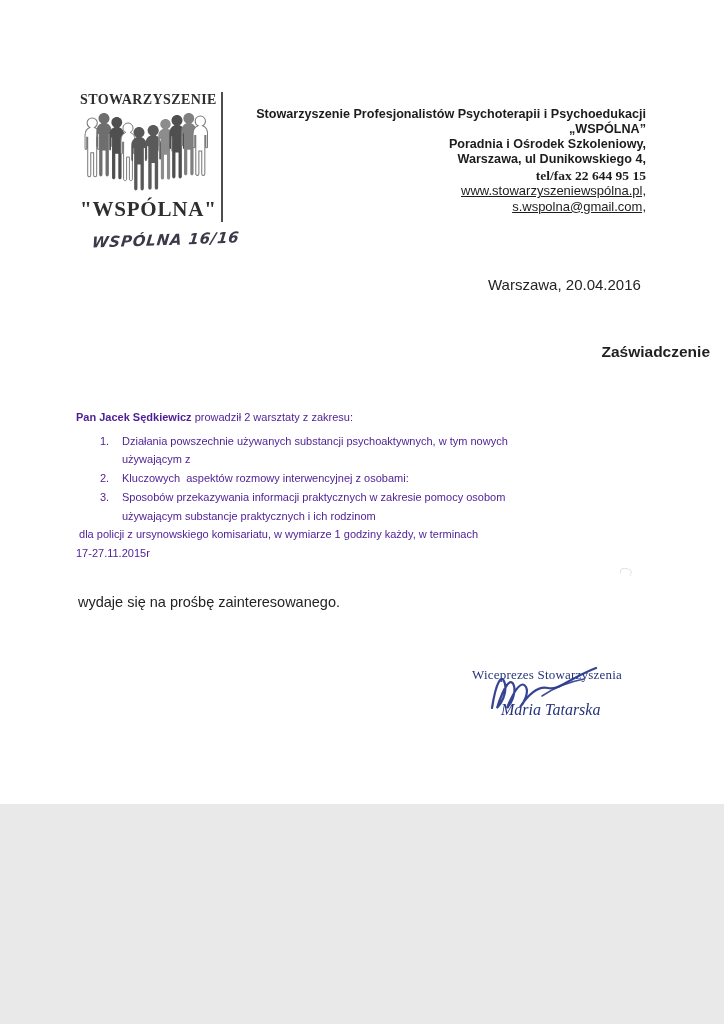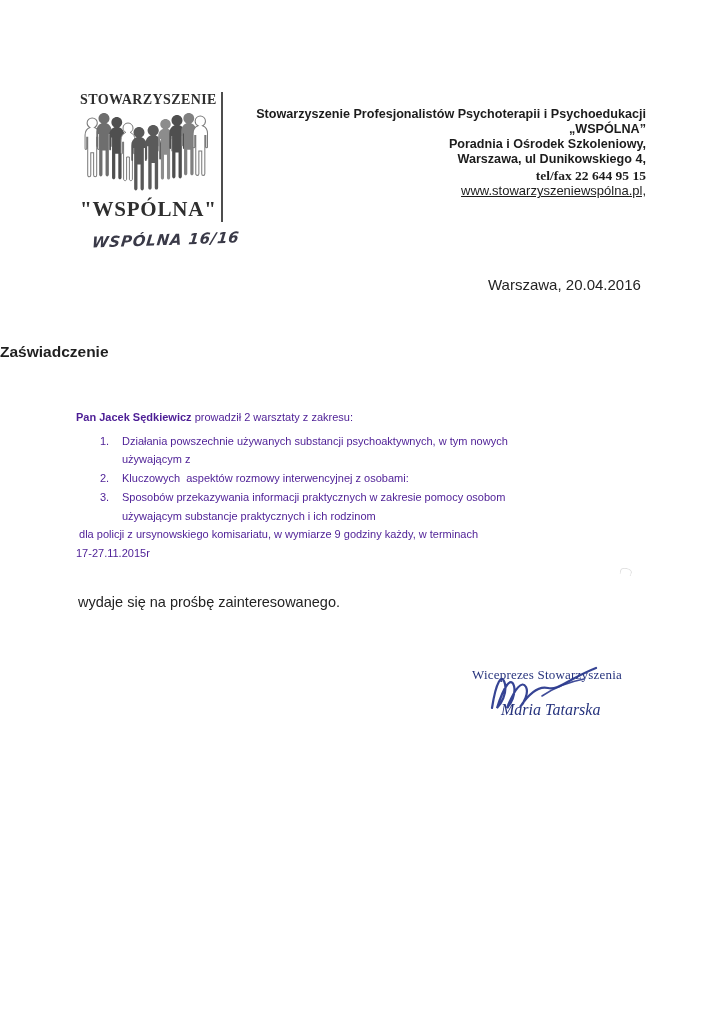--- a/index.html
+++ b/index.html
@@ -1,17 +1,17 @@
 <!DOCTYPE html>
 <html><head>
 <meta charset="utf-8">
 <style>
   html,body{margin:0;padding:0;background:#e9e9e9;}
   .page{
-    position:relative;width:724px;height:1024px;margin:0 auto;
+    position:relative;width:724px;height:804px;margin:0 auto;
     background:#ffffff;overflow:hidden;
     font-family:"Liberation Sans",sans-serif;color:#262626;
   }
   
   .logo{position:absolute;left:80px;top:92px;width:136px;text-align:center;}
   .logo-type{
     font-family:"Liberation Serif",serif;font-weight:bold;font-size:14px;
     letter-spacing:.4px;color:#2e2e2e;white-space:nowrap;
   }
   .logo-people{display:block;margin:3px auto 0 auto;}
@@ -25,21 +25,21 @@
     font-family:"DejaVu Sans",sans-serif;font-style:italic;font-weight:bold;
     font-size:15px;letter-spacing:.8px;color:#3a3a48;
     transform:rotate(-2deg) skewX(-8deg);white-space:nowrap;
   }
   .header-block{position:absolute;left:226px;top:107px;width:420px;text-align:right;color:#1c1c1c;}
   .hdr-b{font-weight:bold;font-size:12.6px;line-height:15px;white-space:nowrap;}
   .hdr-serif{font-family:"Liberation Serif",serif;font-weight:bold;font-size:13.5px;line-height:15px;margin-top:1px;white-space:nowrap;}
   .hdr-u{font-size:13px;line-height:15.5px;text-decoration:underline;white-space:nowrap;}
   
   .dateline{position:absolute;left:488px;top:276px;font-size:15px;color:#242424;white-space:nowrap;}
-  .doc-title{position:absolute;left:0;top:343px;width:710px;text-align:left;font-size:15.5px;font-weight:bold;color:#1f1f1f;}
+  .doc-title{position:absolute;left:0;top:343px;width:710px;text-align:right;font-size:15.5px;font-weight:bold;color:#1f1f1f;}
   
   .body-block{position:absolute;left:76px;top:408px;width:585px;font-size:11px;line-height:18.7px;color:#4c1d95;}
   .bline{white-space:pre;}
   .intro b{font-weight:bold;}
   .list{margin-top:5px;}
   .li{position:relative;padding-left:46px;}
   .li .num{position:absolute;left:24px;top:0;}
   .cont{margin-top:0;}
   .closing{position:absolute;left:78px;top:594px;font-size:14.5px;color:#232323;white-space:pre;}
   .scan-artifact{
@@ -89,20 +89,21 @@
 
   <div class="hand-ref">WSPÓLNA 16/16</div>
 
   <div class="header-block">
     <div class="hdr-b">Stowarzyszenie Profesjonalistów Psychoterapii i Psychoedukacji</div>
     <div class="hdr-b">„WSPÓLNA”</div>
     <div class="hdr-b">Poradnia i Ośrodek Szkoleniowy,</div>
     <div class="hdr-b">Warszawa, ul Dunikowskiego 4,</div>
     <div class="hdr-serif">tel/fax 22 644 95 15</div>
     <div class="hdr-u">www.stowarzyszeniewspólna.pl,</div>
+    <div class="hdr-u">s.wspolna@gmail.com,</div>
   </div>
 
   <div class="dateline">Warszawa, 20.04.2016</div>
   <div class="doc-title">Zaświadczenie</div>
 
   <div class="body-block">
     <div class="bline intro"><b>Pan Jacek Sędkiewicz</b><span> prowadził 2 warsztaty z zakresu:</span></div>
 
     <div class="list">
       <div class="li">
@@ -115,21 +116,21 @@
         <div class="bline">Kluczowych  aspektów rozmowy interwencyjnej z osobami:</div>
       </div>
       <div class="li">
         <span class="num">3.</span>
         <div class="bline">Sposobów przekazywania informacji praktycznych w zakresie pomocy osobom</div>
         <div class="bline">używającym substancje praktycznych i ich rodzinom</div>
       </div>
     </div>
 
     <div class="cont">
-      <div class="bline"> dla policji z ursynowskiego komisariatu, w wymiarze 9 godziny każdy, w terminach</div>
+      <div class="bline"> dla policji z ursynowskiego komisariatu, w wymiarze 1 godziny każdy, w terminach</div>
       <div class="bline">17-27.11.2015r</div>
     </div>
   </div>
 
   <div class="closing">wydaje się na prośbę zainteresowanego.</div>
 
   <div class="scan-artifact"></div>
 
   <div class="sig-role">Wiceprezes Stowarzyszenia</div>
   <svg class="sig-squiggle" width="118" height="52" viewBox="0 0 118 52" aria-hidden="true">

